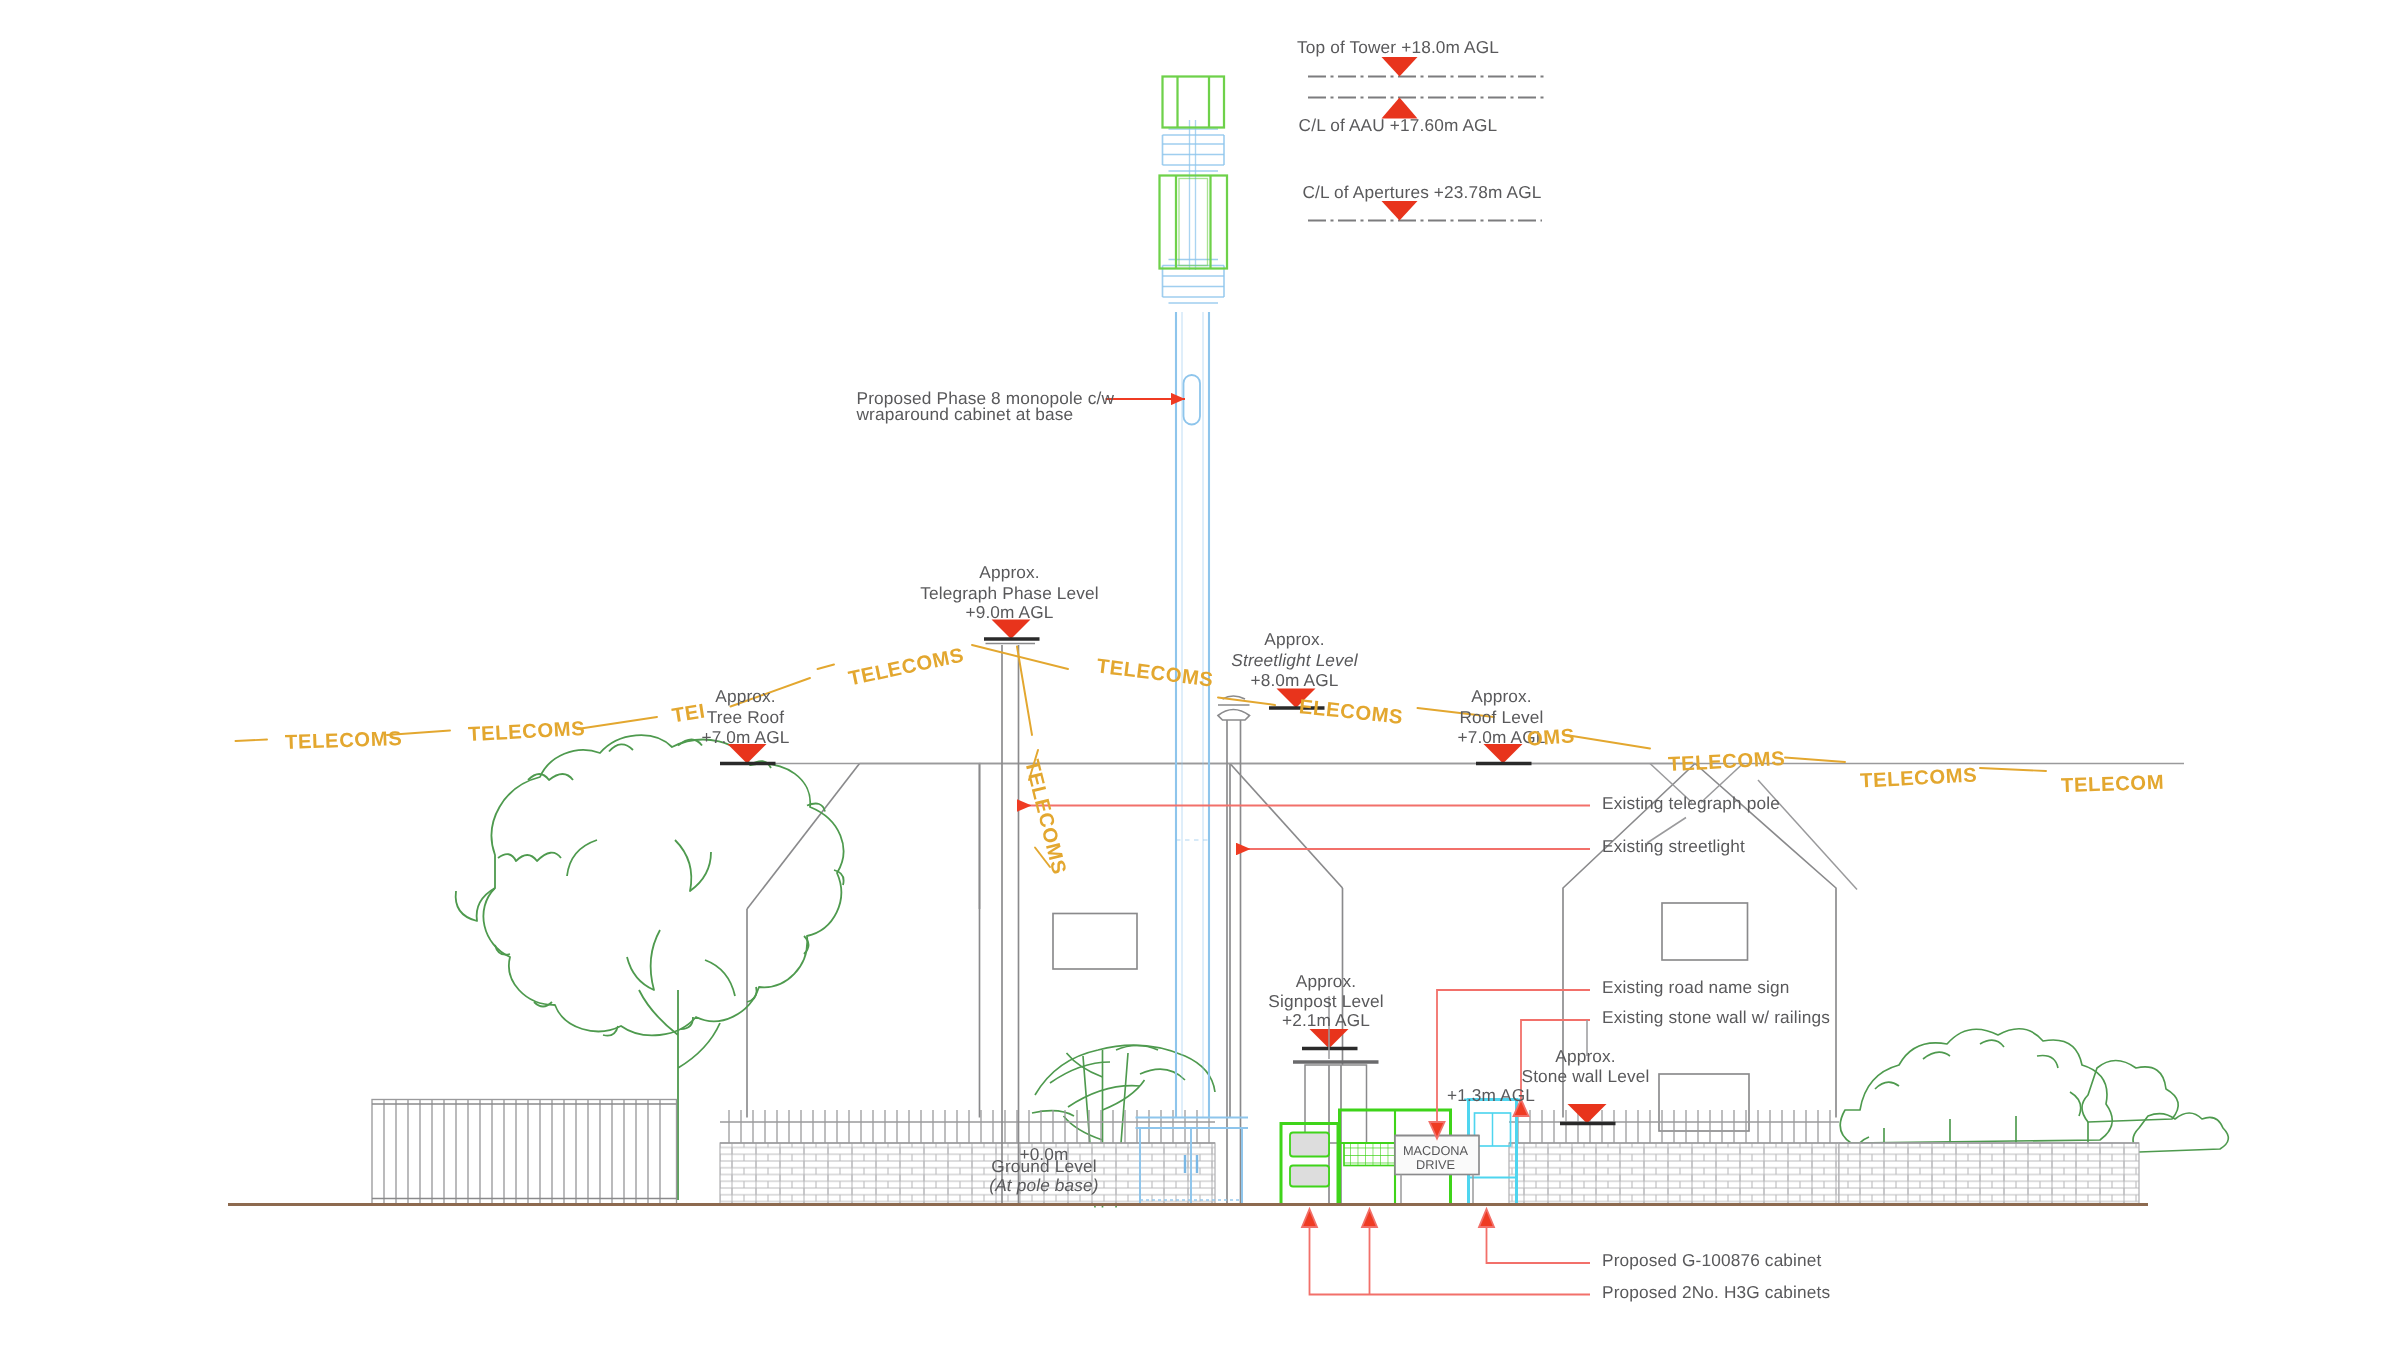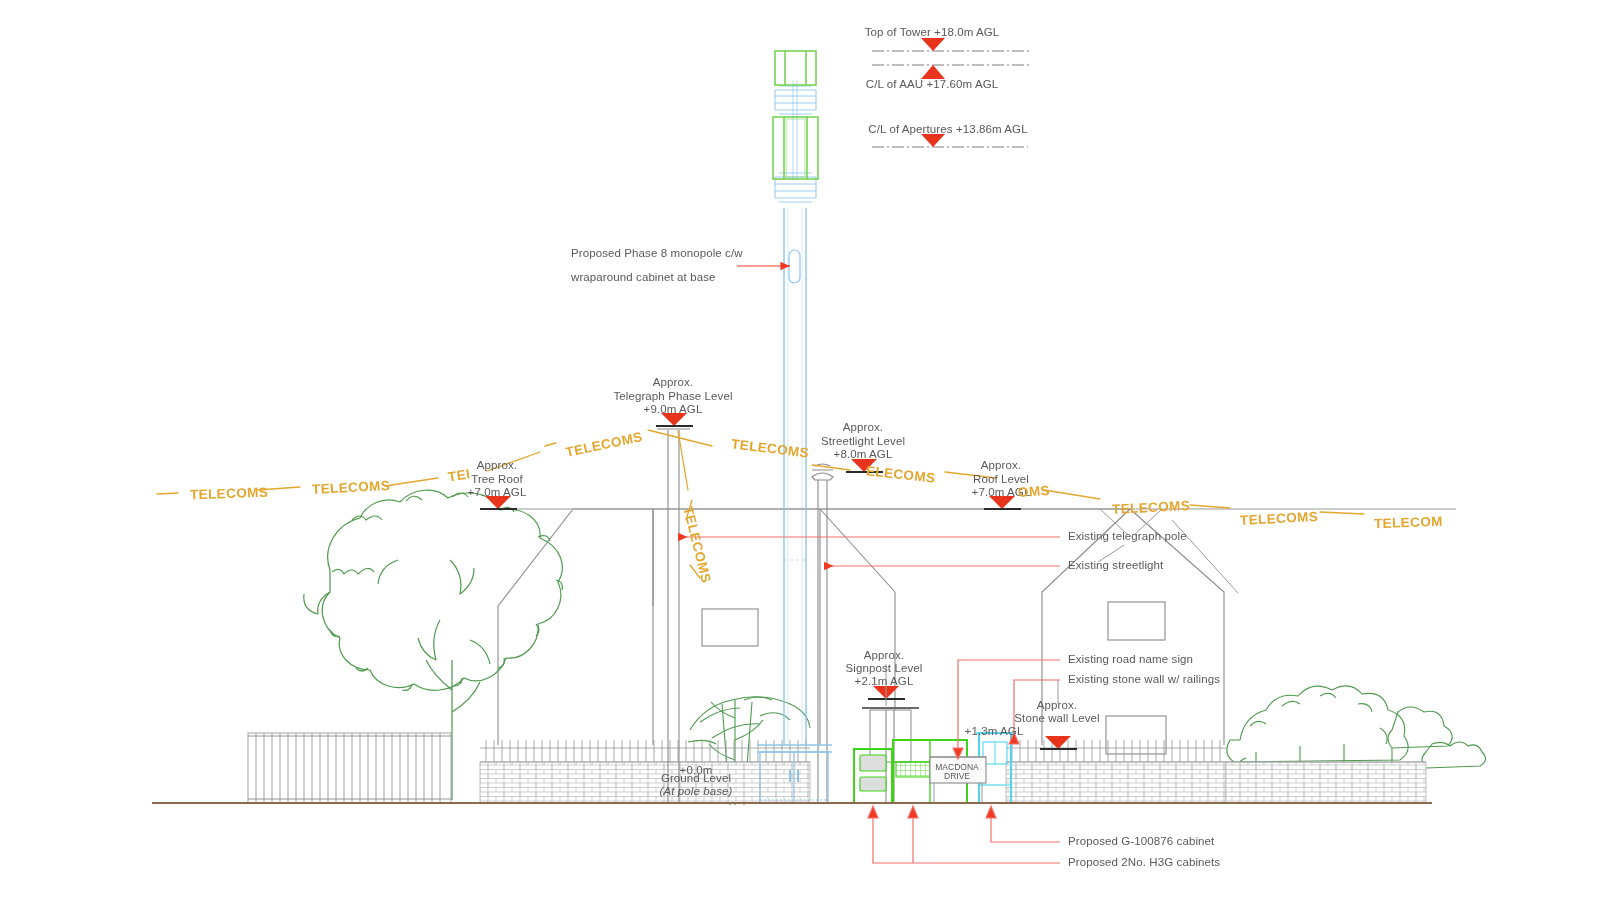--- a/index.html
+++ b/index.html
@@ -345,31 +345,31 @@
       <path d="M1124 545 L1098 562"></path>
       <path d="M1172 520 L1238 593"></path>
       <path d="M886 664 L886 706"></path>
       <path d="M1058 680 L1058 704"></path>
     </g>
 
   </svg>
 
   <div class="lbl center" style="left:932px; top:26px;">Top of Tower +18.0m AGL</div>
   <div class="lbl center" style="left:932px; top:78px;">C/L of AAU +17.60m AGL</div>
-  <div class="lbl center" style="left:948px; top:123px;">C/L of Apertures +13.86m AGL</div>
+  <div class="lbl center" style="left:948px; top:123px;">C/L of Apertures +23.78m AGL</div>
 
   <div>
     <div class="lbl center" style="left:673px; top:376px;">Approx.</div>
     <div class="lbl center" style="left:673px; top:390px;">Telegraph Phase Level</div>
     <div class="lbl center" style="left:673px; top:403px;">+9.0m AGL</div>
   </div>
 
   <div>
     <div class="lbl center" style="left:863px; top:421px;">Approx.</div>
-    <div class="lbl center" style="left:863px; top:435px;">Streetlight Level</div>
+    <div class="lbl center" style="left:863px; top:435px;font-style:italic;">Streetlight Level</div>
     <div class="lbl center" style="left:863px; top:448px;">+8.0m AGL</div>
   </div>
 
   <div>
     <div class="lbl center" style="left:497px; top:459px;">Approx.</div>
     <div class="lbl center" style="left:497px; top:473px;">Tree Roof</div>
     <div class="lbl center" style="left:497px; top:486px;">+7.0m AGL</div>
   </div>
 
   <div>
@@ -390,21 +390,21 @@
     <div class="lbl center" style="left:994px; top:725px;">+1.3m AGL</div>
   </div>
 
   <div>
     <div class="lbl center" style="left:696px; top:730px;margin-top:42px;">Ground Level</div>
     <div class="lbl center" style="left:696px; top:764px;">+0.0m</div>
     <div class="lbl center" style="left:696px; top:785px;font-style:italic;">(At pole base)</div>
   </div>
 
   <div>
-    <div class="lbl left" style="left:571px; top:247px;">Proposed Phase 8 monopole c/w</div>
+    <div class="lbl left" style="left:571px; top:260px;">Proposed Phase 8 monopole c/w</div>
     <div class="lbl left" style="left:571px; top:271px;">wraparound cabinet at base</div>
   </div>
 
   <div class="lbl left" style="left:1068px; top:530px;">Existing telegraph pole</div>
   <div class="lbl left" style="left:1068px; top:559px;">Existing streetlight</div>
   <div class="lbl left" style="left:1068px; top:653px;">Existing road name sign</div>
   <div class="lbl left" style="left:1068px; top:673px;">Existing stone wall w/ railings</div>
 
   <div class="lbl left" style="left:1068px; top:835px;">Proposed G-100876 cabinet</div>
   <div class="lbl left" style="left:1068px; top:856px;">Proposed 2No. H3G cabinets</div>

